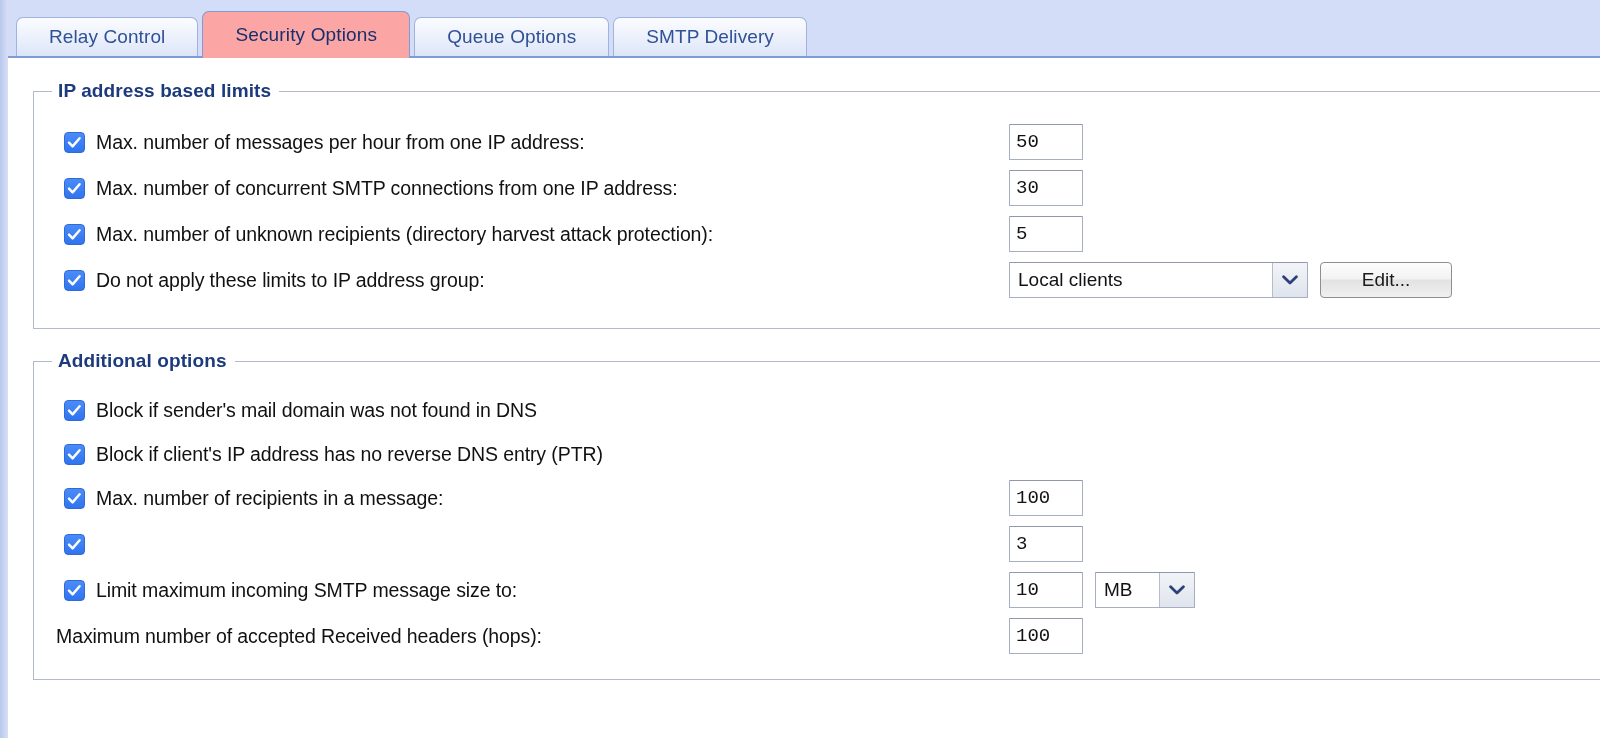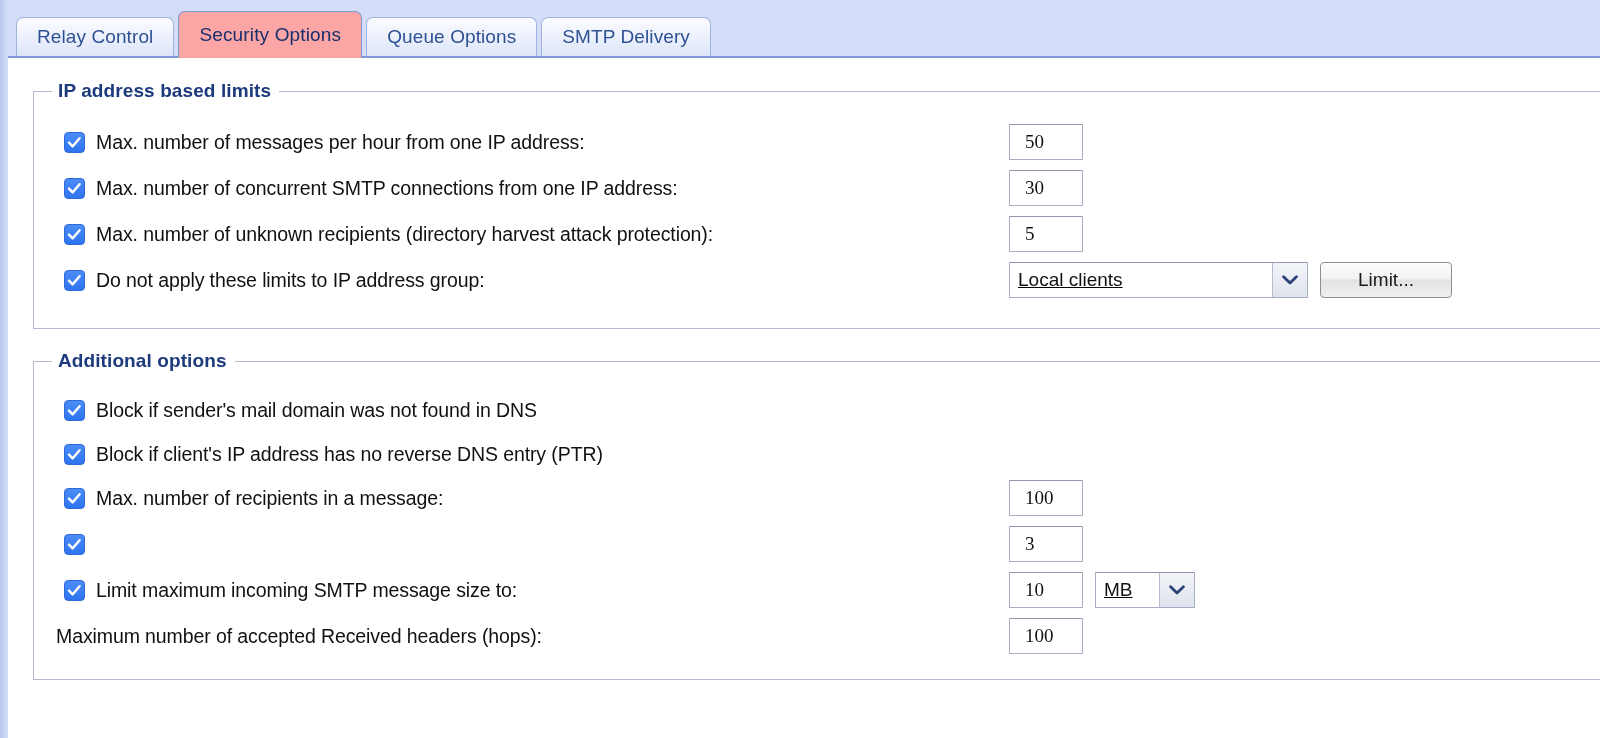--- a/index.html
+++ b/index.html
@@ -42,21 +42,21 @@
     box-sizing: border-box;
     padding-left: 8px;
     display: flex;
     align-items: flex-end;
     gap: 4px;
   }
   .tab {
     position: relative;
     height: 39px;
     min-width: 10px;
-    padding: 0 20px;
+    padding: 0 32px;
     display: flex;
     align-items: center;
     justify-content: center;
     box-sizing: border-box;
     font-size: 19px;
     letter-spacing: .1px;
     color: #2f5195;
     background: linear-gradient(to bottom, #fbfcff 0%, #eef2fc 45%, #dce5f8 100%);
     border: 1px solid #9fb3dd;
     border-bottom: none;
@@ -158,42 +158,41 @@
     height: 36px;
     display: flex;
     align-items: center;
     gap: 12px;
   }
 
   input.txt {
     width: 74px;
     height: 36px;
     box-sizing: border-box;
-    padding: 0 15px;
-    font-family: Liberation Serif, serif;
+    padding: 0 6px;
+    font-family: Liberation Mono, monospace;
     font-size: 19px;
     color: #121212;
     background: #ffffff;
     border: 1px solid #a7adc2;
     border-top-color: #9197ad;
     border-radius: 1px;
     outline: none;
   }
 
   
   .combo {
     display: flex;
     height: 36px;
     box-sizing: border-box;
     border: 1px solid #a7adc2;
     border-top-color: #9197ad;
     background: #ffffff;
     border-radius: 1px;
     overflow: hidden;
-    text-decoration: underline;
   }
   .combo .val {
     display: flex;
     align-items: center;
     padding: 0 8px;
     font-size: 19px;
     color: #121212;
     background: #ffffff;
     white-space: nowrap;
   }
@@ -308,21 +307,21 @@
           <div class="fields">
             <div class="combo wide">
               <span class="val">Local clients</span>
               <span class="arrow">
                 <svg width="16" height="10" viewBox="0 0 16 10">
                     <path d="M1.6 1.8 L8 8 L14.4 1.8" stroke="#2c417a" stroke-width="2.8" fill="none" stroke-linecap="round" stroke-linejoin="round"></path>
                   </svg>
               </span>
             </div>
             <div class="btn">
-                <span>Limit...</span>
+                <span>Edit...</span>
               </div>
           </div>
         </div>
 
       </div>
     </fieldset>
 
     <fieldset class="group" id="group-add">
       <legend>Additional options</legend>
       <div class="group-body">

